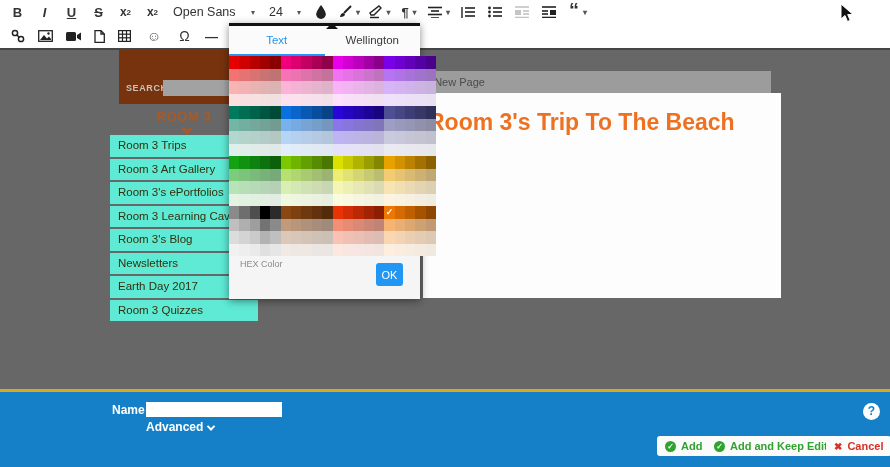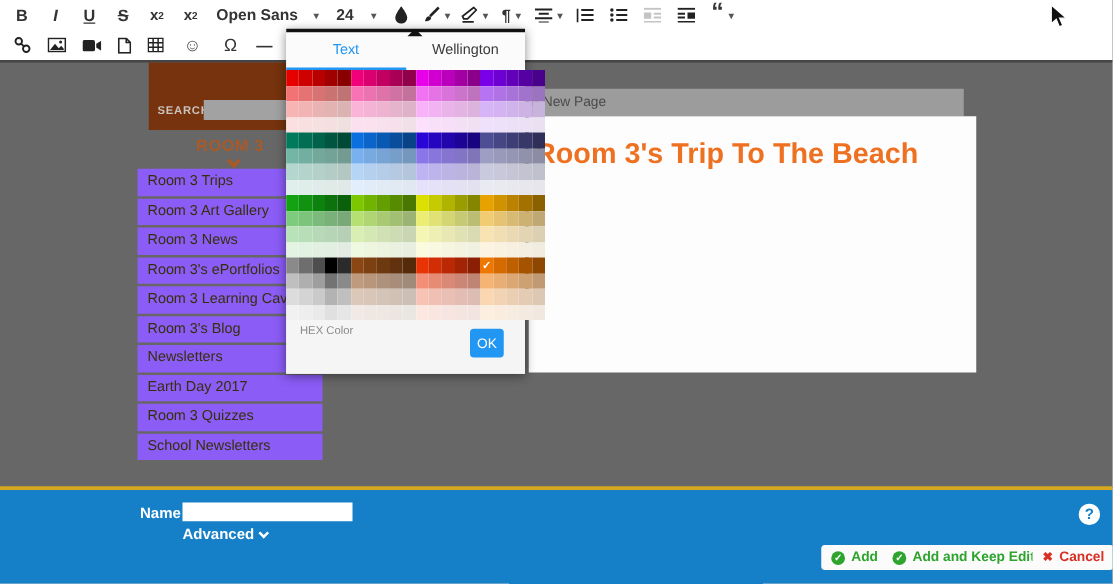--- a/index.html
+++ b/index.html
@@ -8,36 +8,36 @@
   .abs { position:absolute; }
 
   
   .page { left:0; top:48px; width:890px; height:342px; background:#676767; border-top:2px solid #454545; }
   .banner-box { position:absolute; left:119px; top:0; width:226px; height:54px; background:#76330D; }
   .search-label { position:absolute; left:7px; top:33px; font-size:9px; font-weight:bold; letter-spacing:.6px; color:#C9C2BE; }
   .search-input { position:absolute; left:44px; top:30px; width:170px; height:16px; background:#A2A2A2; border:none; }
   .side-title { position:absolute; left:110px; top:59px; width:148px; text-align:center; font-size:13px; font-weight:bold; letter-spacing:.5px; color:#A85A28; }
   .side-chevron { position:absolute; left:183px; top:75px; width:8px; height:8px; border-right:3px solid #A85A28; border-bottom:3px solid #A85A28; transform:rotate(45deg); }
   .menu { position:absolute; left:110px; top:85px; width:148px; }
-  .menu-item { height:21.5px; line-height:21.5px; margin-bottom:2px; background:#8b5cf6; color:#35300B; font-size:11.5px; padding-left:8px; white-space:nowrap; overflow:hidden; }
+  .menu-item { height:21.5px; line-height:21.5px; margin-bottom:2px; background:#5eead4; color:#35300B; font-size:11.5px; padding-left:8px; white-space:nowrap; overflow:hidden; }
   .content-banner { position:absolute; left:423px; top:21px; width:348px; height:22px; background:#9C9C9C; color:#4B4B4B; font-size:11px; line-height:22px; padding-left:2px; }
   .content-box { position:absolute; left:423px; top:43px; width:358px; height:205px; background:#FDFDFD; }
   .page-heading { position:absolute; left:5px; top:16px; font-size:23px; font-weight:bold; color:#EE7122; white-space:nowrap; }
 
   
   .toolbar { left:0; top:0; width:890px; height:48px; background:#fff; }
   .tb-row { display:flex; align-items:center; height:24px; padding-left:4px; }
   .tb-btn { width:27px; height:22px; display:flex; align-items:center; justify-content:center; color:#333; font-size:13px; font-weight:bold; background:none; border:none; cursor:pointer; }
   .tb-btn svg { display:block; }
   .italic { font-style:italic; font-weight:bold; }
   .underline { text-decoration:underline; }
   .strike { text-decoration:line-through; }
   .scriptbtn { font-weight:bold; font-size:12px; }
   .scriptbtn sub, .scriptbtn sup { font-size:8px; font-weight:bold; }
-  .dd { justify-content:space-between; padding:0 7px; font-weight:bold; font-size:12.5px; color:#333; }
+  .dd { justify-content:space-between; padding:0 7px; font-weight:normal; font-size:12.5px; color:#333; }
   .dd-font { width:96px; }
   .dd-size { width:46px; }
   .caret { font-size:8px; color:#555; margin-left:4px; }
   .tb-ddicon { width:30px; justify-content:center; }
   .disabled svg line { stroke:#C4C4C4; }
   .disabled svg rect { fill:#C4C4C4; }
   .quote-glyph { font-size:20px; line-height:6px; height:10px; overflow:visible; font-weight:bold; color:#333; }
   .omega { font-weight:normal; font-size:14px; }
   .minus { font-weight:bold; }
   .smiley { font-weight:normal; font-size:14px; color:#444; }
@@ -82,28 +82,26 @@
 <div class="abs page">
   <div class="banner-box">
     <span class="search-label">SEARCH</span>
     <input class="search-input" type="text" style="">
   </div>
   <div class="side-title">ROOM 3</div>
   <div class="side-chevron"></div>
   <div class="menu" id="sidebar-menu">
       <div class="menu-item">Room 3 Trips</div>
       <div class="menu-item">Room 3 Art Gallery</div>
-      <div class="menu-item">Room 3 News</div>
       <div class="menu-item">Room 3's ePortfolios</div>
       <div class="menu-item">Room 3 Learning Cav</div>
       <div class="menu-item">Room 3's Blog</div>
       <div class="menu-item">Newsletters</div>
       <div class="menu-item">Earth Day 2017</div>
       <div class="menu-item">Room 3 Quizzes</div>
-      <div class="menu-item">School Newsletters</div>
     </div>
 
   <div class="content-banner">a New Page</div>
   <div class="content-box">
     <div class="page-heading" style="color: rgb(238, 113, 34);">Room 3's Trip To The Beach</div>
   </div>
 </div>
 
 <div class="abs toolbar">
   <div class="tb-row">

